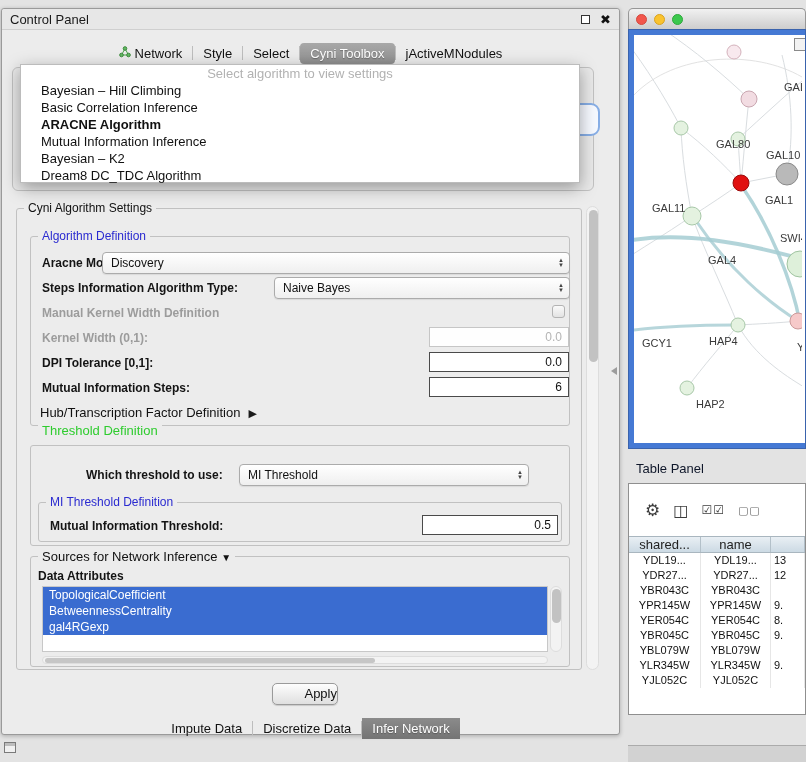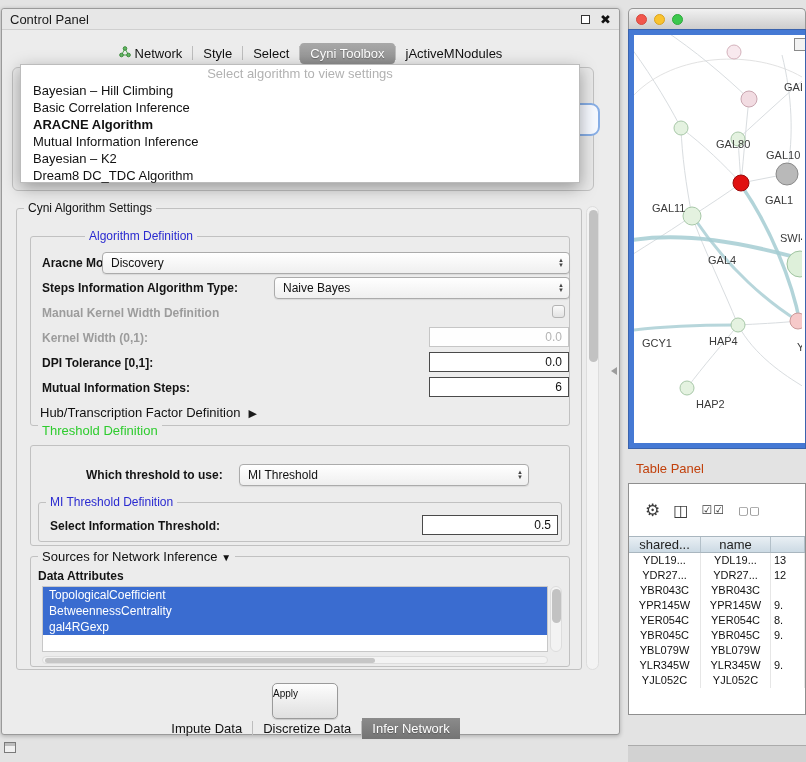--- a/index.html
+++ b/index.html
@@ -24,21 +24,21 @@
 
   
   .cyni-panel-bg { position:absolute; left:10px; top:58px; width:582px; height:124px; border:1px solid #c2c2c2;
         border-radius:6px; background:#e9e9e9; z-index:1; }
   .combo-fragment { position:absolute; left:576px; top:94px; width:22px; height:33px; background:#f6f9ff;
         border:2px solid #87aee6; border-radius:0 9px 9px 0; z-index:2; }
 
   
   .algo-overlay { position:absolute; left:18px; top:55px; width:560px; height:119px; background:#ffffff;
         border:1px solid #bcbcbc; box-shadow:0 5px 16px rgba(0,0,0,.35); z-index:50; font-size:13px; color:#111; }
-  .algo-item { height:17px; line-height:17px; padding-left:12px; white-space:nowrap; overflow:hidden; }
+  .algo-item { height:17px; line-height:17px; padding-left:20px; white-space:nowrap; overflow:hidden; }
   .algo-item.placeholder { color:#b2b2b2; text-align:center; padding-left:0; }
   .algo-item.bold { font-weight:bold; }
 
   
   .groupbox { position:absolute; border:1px solid #c1c1c1; border-radius:3px; }
   .group-title { position:absolute; background:#ececec; padding:0 4px; font-size:12px; color:#111; white-space:nowrap; z-index:3; }
   .group-title.blue { color:#2a2ad0; }
   .group-title.green { color:#2ecc2e; }
   .group-title.big { font-size:13px; }
 
@@ -63,23 +63,23 @@
 
   .attr-list { position:absolute; left:40px; top:577px; width:506px; height:66px; background:#fff;
         border:1px solid #c8c8c8; overflow:hidden; z-index:3; }
   .attr-item { height:16px; line-height:16px; font-size:12px; color:#fff; background:#3a6cd0; padding-left:6px; }
 
   .vscroll { position:absolute; background:#f3f3f3; border:1px solid #dddddd; border-radius:7px; z-index:3; }
   .vscroll .thumb { position:absolute; left:1px; width:9px; background:#c2c2c2; border-radius:5px; }
   .hscroll { position:absolute; background:#f3f3f3; border:1px solid #dddddd; border-radius:5px; z-index:3; }
   .hscroll .thumb { position:absolute; top:1px; height:5px; background:#c6c6c6; border-radius:3px; }
 
-  .apply-btn { position:absolute; left:270px; top:674px; width:66px; height:36px; border:1px solid #9a9a9a;
-        border-radius:5px; background:linear-gradient(#fdfdfd,#dfdfdf); font-size:10px; color:#111;
-        text-align:left; line-height:20px; box-shadow:0 1px 1px rgba(0,0,0,.15); z-index:3; }
+  .apply-btn { position:absolute; left:270px; top:674px; width:66px; height:22px; border:1px solid #9a9a9a;
+        border-radius:5px; background:linear-gradient(#fdfdfd,#dfdfdf); font-size:13px; color:#111;
+        text-align:right; line-height:20px; box-shadow:0 1px 1px rgba(0,0,0,.15); z-index:3; }
 
   .cp-bottom-tabs { position:absolute; left:0; right:0; top:707px; height:24px; display:flex; justify-content:center;
         align-items:center; font-size:13px; color:#111; z-index:3; }
   .btab { padding:3px 10px; white-space:nowrap; }
   .btab.selected { background:linear-gradient(#8b8b8b,#747474); color:#fff; border-radius:0;
         text-shadow:0 1px 1px rgba(0,0,0,.3); }
 
   .splitter-caret { position:absolute; left:611px; top:367px; width:0; height:0; border-top:4px solid transparent;
         border-bottom:4px solid transparent; border-right:6px solid #9c9c9c; }
 
@@ -91,21 +91,21 @@
   .tl.red { background:#f2564c; border:1px solid #d34a3e; }
   .tl.yellow { background:#fac32f; border:1px solid #d9a321; }
   .tl.green { background:#3cc84d; border:1px solid #2fa83c; }
   .net-frame { position:absolute; left:0; right:0; top:21px; bottom:0; background:#4579d4; border:1px solid #36straight; border:1px solid #3a63ad; }
   .net-canvas { position:absolute; left:5px; top:5px; right:0; bottom:5px; background:#fff; overflow:hidden; }
   .net-canvas svg text { font-size:11px; fill:#3a3a3a; }
   .net-tool-fragment { position:absolute; right:-2px; top:3px; width:13px; height:13px; border:1px solid #8a8a8a;
         background:#f2f2f2; }
 
   
-  .table-panel-label { position:absolute; left:636px; top:461px; font-size:13px; color:#c2410c; }
+  .table-panel-label { position:absolute; left:636px; top:461px; font-size:13px; color:#0f172a; }
   .table-window { position:absolute; left:628px; top:483px; width:178px; height:232px; background:#fff;
         border:1px solid #8f8f8f; overflow:hidden; }
   .tp-toolbar { height:52px; display:flex; align-items:center; gap:13px; padding-left:16px; background:#fff; }
   .tp-ico { color:#3c3c3c; }
   .tp-ico.gear { font-size:17px; }
   .tp-ico.cols { font-size:16px; }
   .tp-ico.checks { font-size:12px; letter-spacing:1px; }
   .tp-ico.empties { font-size:11px; letter-spacing:1px; color:#666; }
   .tp-header { display:flex; height:17px; background:linear-gradient(#e9eff4,#ccdae4); border-top:1px solid #a9b6bf;
         border-bottom:1px solid #a9b6bf; font-size:13px; color:#222; }
@@ -173,21 +173,21 @@
       <div class="algo-item bold">ARACNE Algorithm</div>
       <div class="algo-item">Mutual Information Inference</div>
       <div class="algo-item">Bayesian – K2</div>
       <div class="algo-item">Dream8 DC_TDC Algorithm</div>
     </div>
 
     <div class="groupbox" style="left:14px; top:199px; width:566px; height:462px;"></div>
     <div class="group-title" style="left:22px; top:192px;">Cyni Algorithm Settings</div>
 
     <div class="groupbox" style="left:28px; top:227px; width:540px; height:190px;"></div>
-    <div class="group-title blue" style="left:36px; top:220px;margin-left:47px;">Algorithm Definition</div>
+    <div class="group-title blue" style="left:36px; top:220px;">Algorithm Definition</div>
 
     <div class="lbl" style="left:40px; top:247px;">Aracne Mode:</div>
     <div class="combo" style="left:100px; top:243px; width:468px;">
       <span>Discovery</span>
       <span class="arrows">
           <span>▲</span>
           <span>▼</span>
         </span>
     </div>
 
@@ -224,21 +224,21 @@
       <span>MI Threshold</span>
       <span class="arrows">
           <span>▲</span>
           <span>▼</span>
         </span>
     </div>
 
     <div class="groupbox" style="left:36px; top:493px; width:524px; height:40px;"></div>
     <div class="group-title blue" style="left:44px; top:486px;">MI Threshold Definition</div>
 
-    <div class="lbl" style="left:48px; top:510px;">Select Information Threshold:</div>
+    <div class="lbl" style="left:48px; top:510px;">Mutual Information Threshold:</div>
     <div class="field" style="left:420px; top:506px; width:136px;">0.5</div>
 
     <div class="groupbox" style="left:28px; top:547px; width:540px; height:111px;"></div>
     <div class="group-title big" style="left:36px; top:540px;">
       <span>Sources for Network Inference</span> <span style="font-size:10px;">▼</span>
     </div>
     <div class="lbl" style="left:36px; top:560px;">Data Attributes</div>
 
     <div class="attr-list">
       <div class="attr-item">TopologicalCoefficient</div>

